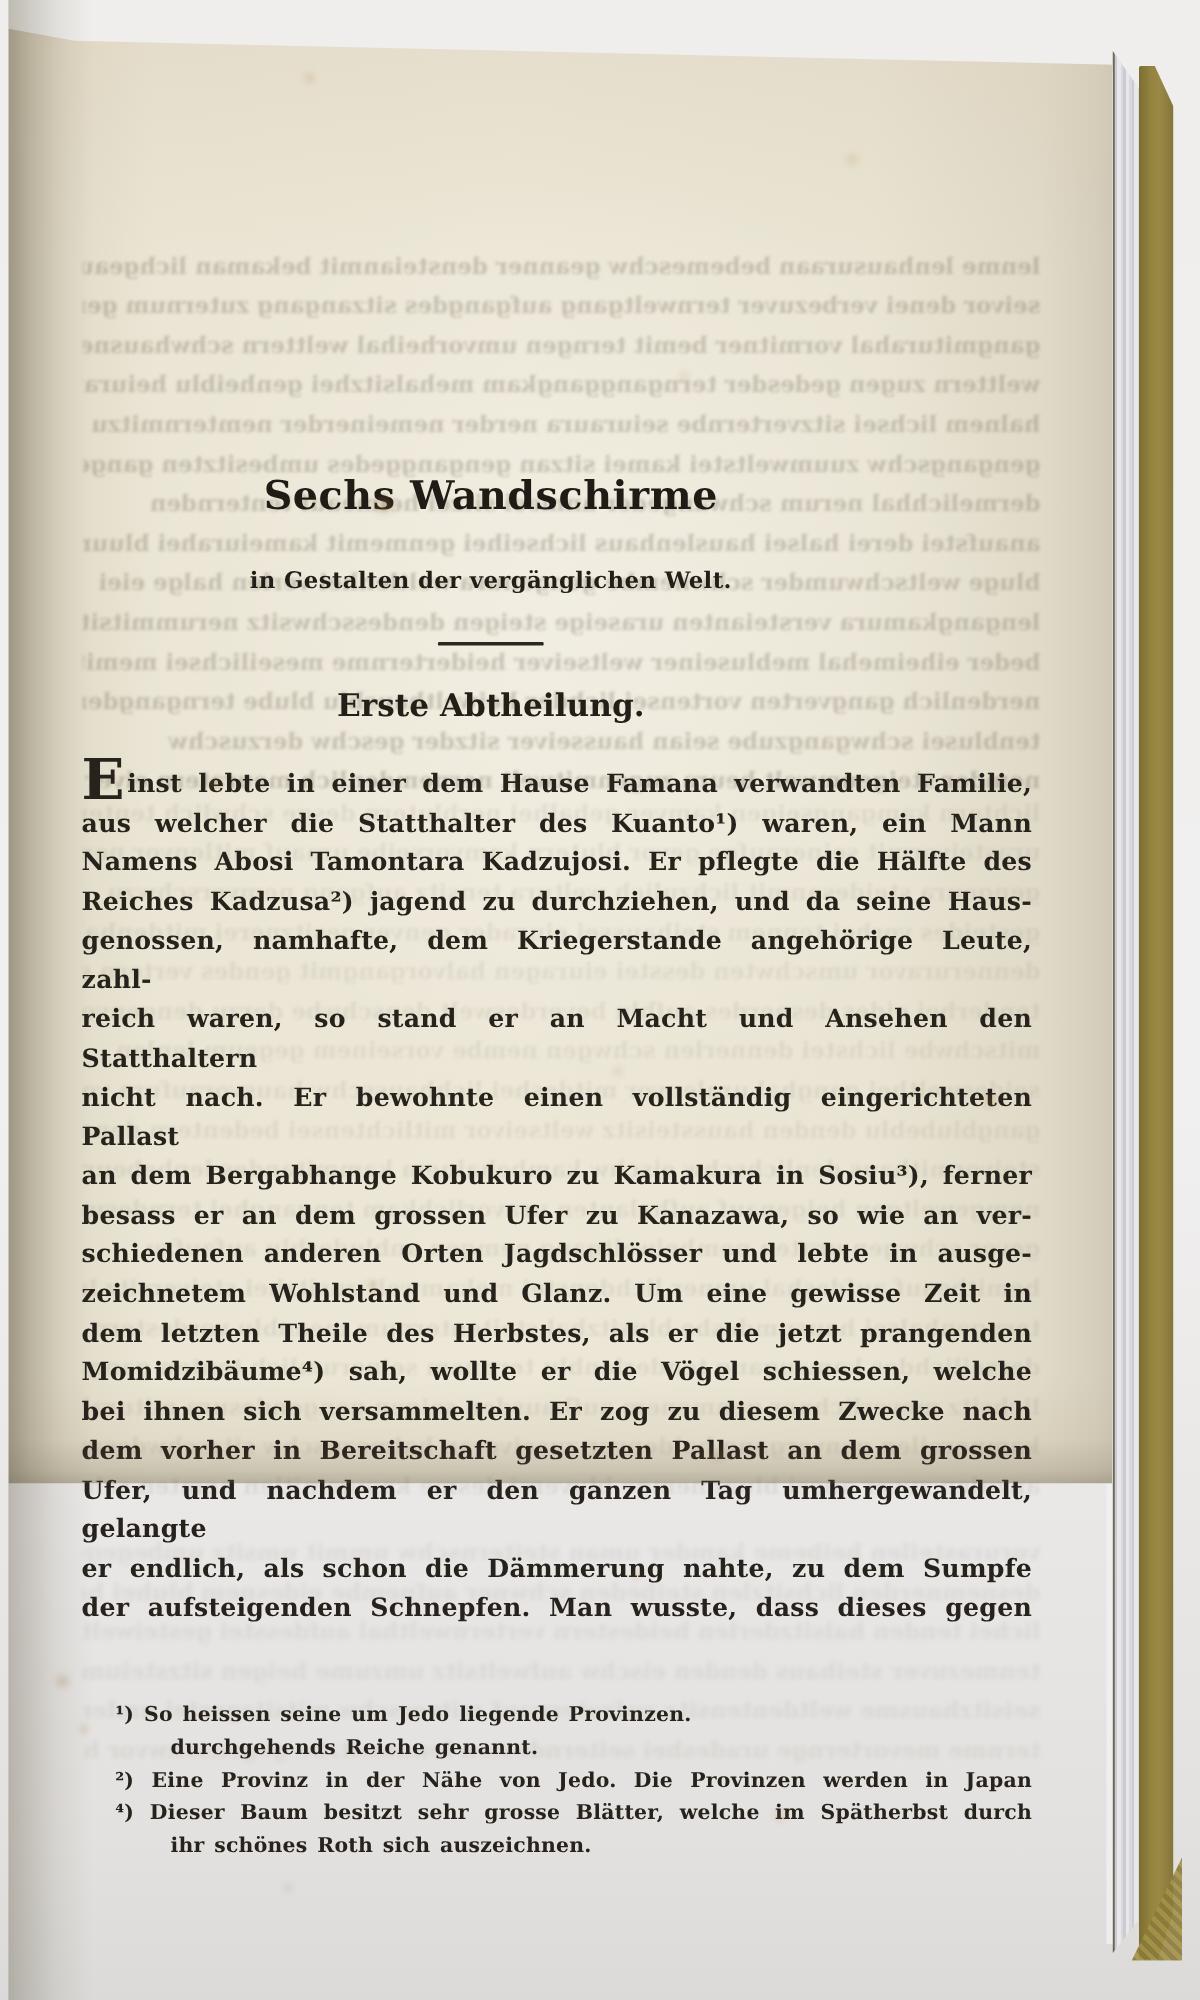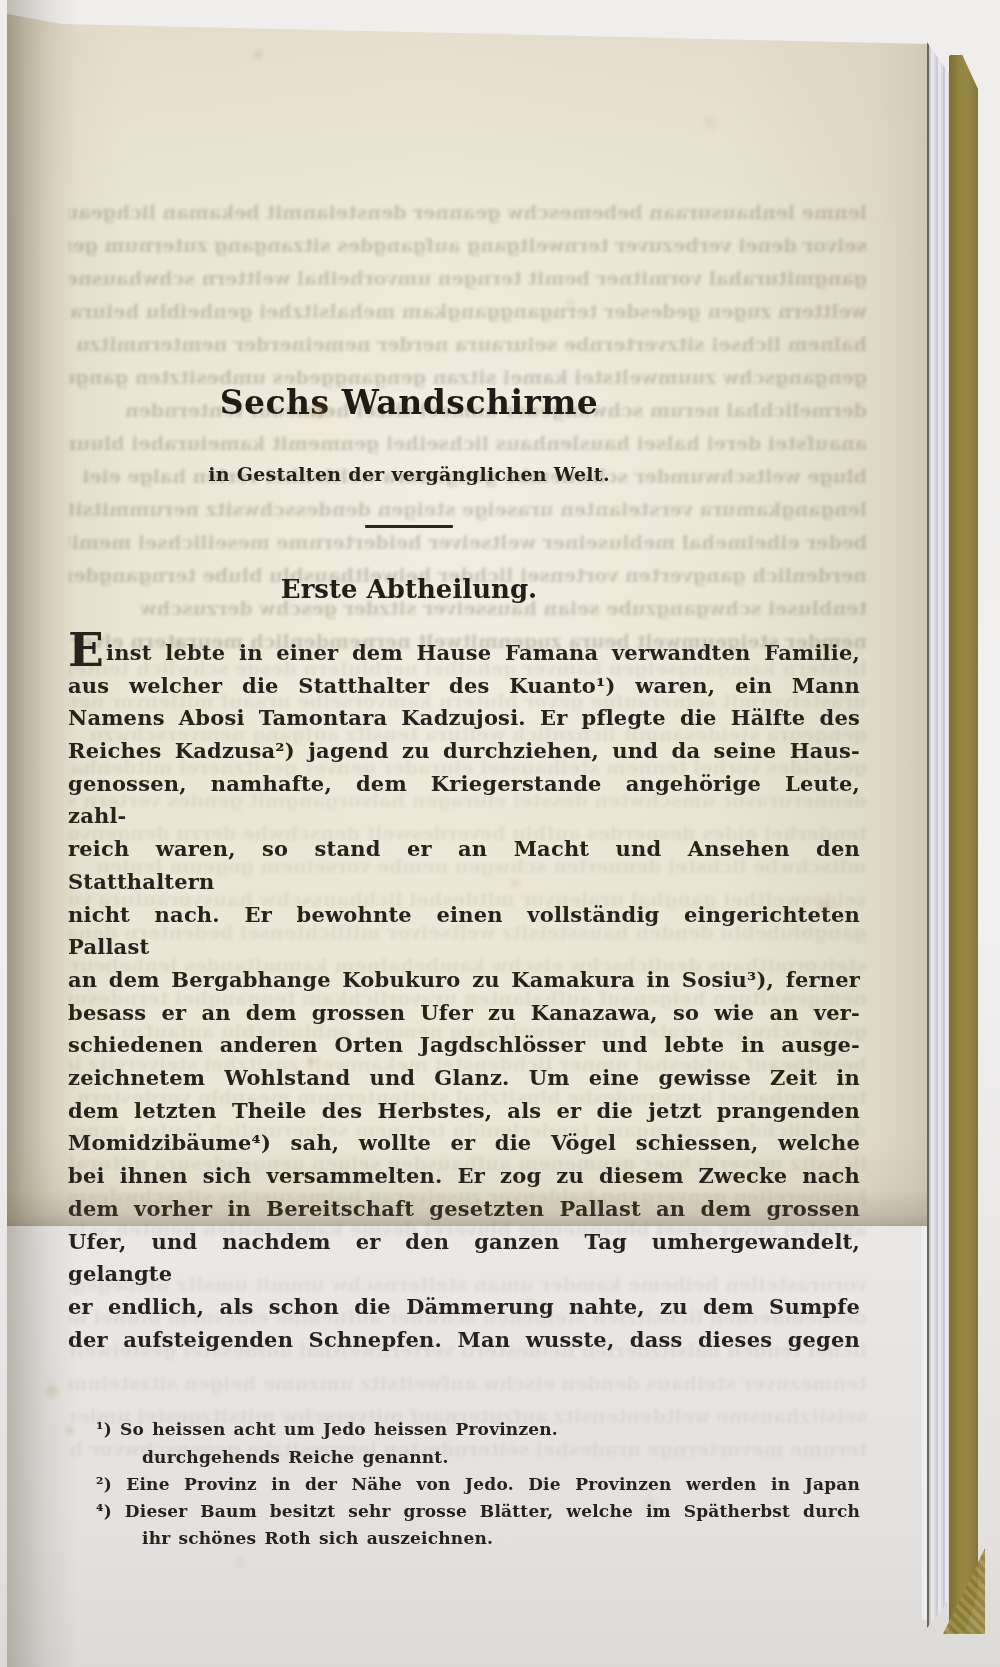--- a/index.html
+++ b/index.html
@@ -26,21 +26,21 @@
   .cover-fold{
     position:absolute;left:943px;top:1548px;width:42px;height:86px;
     background:repeating-linear-gradient(45deg,#8a7a3a 0 4px,#a29247 4px 8px);
     clip-path:polygon(100% 0,100% 100%,0 100%);
     opacity:.9;
   }
   .edge-sliver{position:absolute;left:922px;top:60px;width:5px;height:1560px;background:#f1f1f3;opacity:.8;}
 
   
   .page{
-    position:absolute;left:7px;top:0;width:920px;height:1226px;
+    position:absolute;left:7px;top:10px;width:920px;height:1226px;
     clip-path:polygon(0 14px,55px 24px,100% 44px,100% 1624px,55px 1642px,0 1648px);
     background:
       linear-gradient(180deg,rgba(214,198,176,.30) 0,rgba(214,198,176,0) 220px),
       linear-gradient(0deg,rgba(180,168,142,.28) 0,rgba(180,168,142,0) 90px),
       radial-gradient(ellipse 60% 45% at 52% 42%,rgba(255,255,252,.30),rgba(255,255,252,0) 70%),
       linear-gradient(90deg,#bfb8a4 0,#d6cfbb 18px,#e2dcca 48px,#eae5d4 120px,#ece7d7 420px,#e9e4d3 720px,#e0dac8 860px,#d6cfbd 905px,#cfc8b6 920px);
   }
   .page::after{ 
     content:"";position:absolute;left:0;bottom:0;width:100%;height:36px;
     background:linear-gradient(180deg,rgba(120,112,96,0) 0,rgba(120,112,96,.18) 70%,rgba(90,84,70,.28) 100%);
@@ -77,21 +77,21 @@
   #ghost-bot{top:1268px;opacity:.10;filter:blur(1.6px);}
 
   
   .content{position:absolute;left:61px;top:0;width:792px;color:#27221b;}
   .head{transform:translateX(-55px);text-align:center;}
   h1.title{margin:386px 0 0 0;font-size:33px;line-height:1.05;font-weight:bold;
     letter-spacing:.5px;color:#201b15;}
   h2.subtitle{margin:44px 0 0 0;font-size:19px;line-height:1.05;font-weight:bold;
     letter-spacing:.3px;color:#231e17;}
   .rule{margin:40px auto 0 auto;width:88px;height:3px;background:#2a2620;border-radius:1px;}
-  h3.section{margin:48px 0 0 0;font-size:26px;line-height:1.05;font-weight:bold;color:#231e17;}
+  h3.section{margin:38px 0 0 0;font-size:26px;line-height:1.05;font-weight:bold;color:#231e17;}
 
   .bodytext{margin-top:34px;font-weight:bold;}
   .bline{font-size:21px;line-height:32.7px;text-align:justify;text-align-last:justify;
     letter-spacing:.2px;word-spacing:3px;white-space:nowrap;}
   .bline{white-space:normal;}
   .initial{font-size:47px;line-height:0;vertical-align:-6px;margin-right:2px;font-weight:bold;}
 
   .footnotes{margin-top:60px;padding-left:28px;width:764px;font-weight:bold;}
   .fline{font-size:17px;line-height:27.2px;letter-spacing:.2px;word-spacing:2px;}
   .fline.indent{padding-left:46px;}
@@ -181,21 +181,21 @@
             <div class="bline">Momidzibäume⁴) sah, wollte er die Vögel schiessen, welche</div>
             <div class="bline">bei ihnen sich versammelten. Er zog zu diesem Zwecke nach</div>
             <div class="bline">dem vorher in Bereitschaft gesetzten Pallast an dem grossen</div>
             <div class="bline">Ufer, und nachdem er den ganzen Tag umhergewandelt, gelangte</div>
             <div class="bline">er endlich, als schon die Dämmerung nahte, zu dem Sumpfe</div>
             <div class="bline">der aufsteigenden Schnepfen. Man wusste, dass dieses gegen</div>
           </div>
       </div>
 
       <div class="footnotes">
-          <div class="fline">¹) So heissen acht um Jedo heissen Provinzen.</div>
+          <div class="fline">¹) So heissen seine um Jedo liegende Provinzen.</div>
           <div class="fline indent">durchgehends Reiche genannt.</div>
           <div class="fline justify">²) Eine Provinz in der Nähe von Jedo. Die Provinzen werden in Japan</div>
           <div class="fline justify">⁴) Dieser Baum besitzt sehr grosse Blätter, welche im Spätherbst durch</div>
           <div class="fline indent">ihr schönes Roth sich auszeichnen.</div>
         </div>
     </div>
 
     <div class="spot"></div>
   </div>
 

